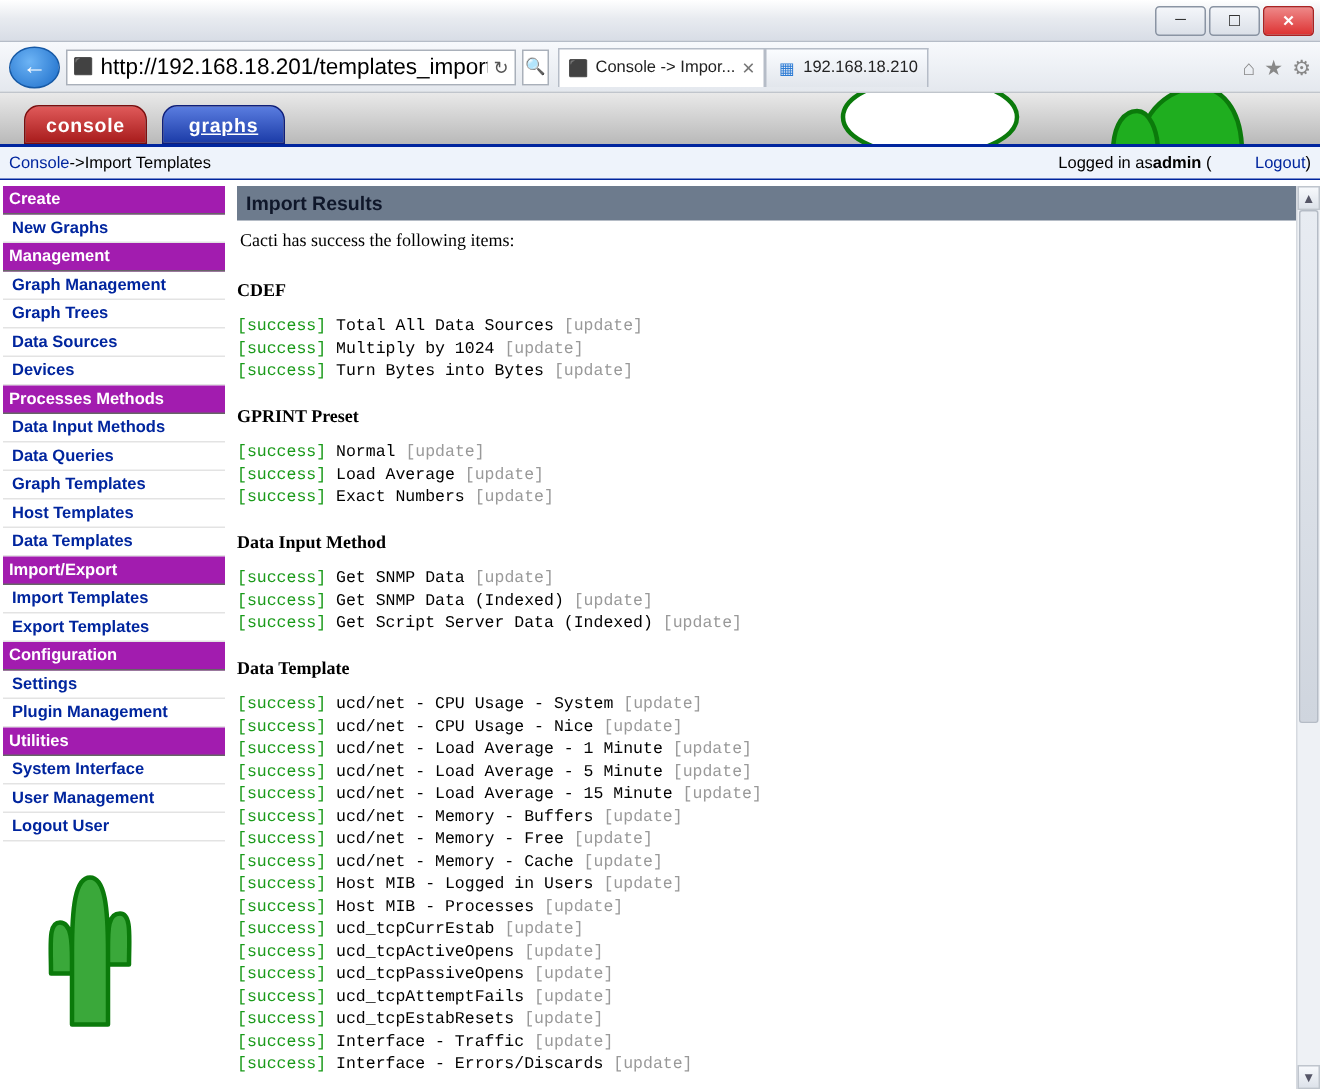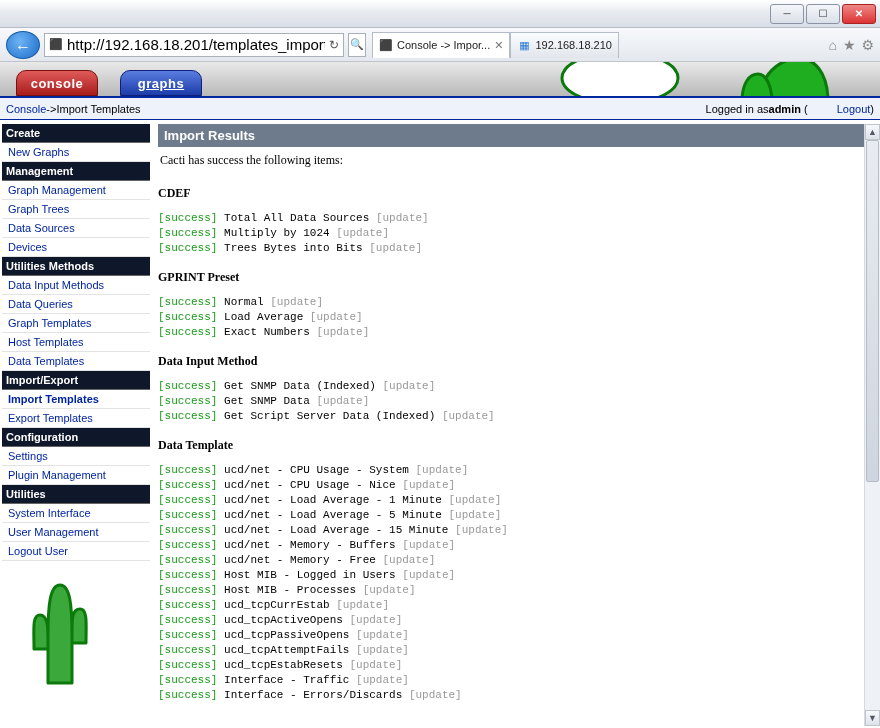--- a/index.html
+++ b/index.html
@@ -28,38 +28,38 @@
 .chromeicons { display:flex; gap:6px; margin-left:6px; color:#888; }
 .chromeicons span { font-size:14px; }
 
 
 .page { width:880px; height:666px; position:relative; background:#fff; }
 
 
 .cacti-hdr { position:relative; height:36px; background:linear-gradient(#e9e9e9,#b9b9b9); border-bottom:2px solid #00259e; overflow:hidden; }
 .tabbtn { position:absolute; bottom:0; height:26px; width:82px; border-radius:10px 10px 0 0; display:flex; align-items:center; justify-content:center; font: bold 13px Arial; color:#fff; letter-spacing:0.5px; }
 .tab-console { left:16px; background:linear-gradient(#e05a5a,#a81c1c); border:1px solid #7a0f0f; }
-.tab-graphs { left:120px; background:linear-gradient(#5a7de0,#1c3ca8); border:1px solid #0f1f7a;text-decoration:underline; }
+.tab-graphs { left:108px; background:linear-gradient(#5a7de0,#1c3ca8); border:1px solid #0f1f7a;text-decoration:underline; }
 .hdr-art { position:absolute; right:40px; top:-6px; }
 
 .breadcrumb { height:22px; background:#eef3fb; border-bottom:1px solid #00259e; display:flex; align-items:center; padding:0 6px; font-size:11px; }
 .breadcrumb a { color:#00259e; text-decoration:none; }
 .breadcrumb .spacer { flex:1; }
 .logout { color:#00259e;margin-left:29px; }
 
 
 .layout { display:flex; }
 .sidebar { width:152px; padding:4px 2px; }
-.side-sec { background:#0f172a; color:#fff; font:bold 11px Arial; padding:3px 4px; border-bottom:1px solid #666; }
-.side-item { display:block; padding:3px 6px; color:#00259e; text-decoration:none; font-size:11px; border-bottom:1px solid #e3e3e3; }
+.side-sec { background:#a21caf; color:#fff; font:bold 11px Arial; padding:3px 4px; border-bottom:1px solid #666; }
+.side-item { display:block; padding:3px 6px; color:#00259e; text-decoration:none; font-size:11px; border-bottom:1px solid #e3e3e3;font-weight:bold; }
 .side-item.current { font-weight:bold; }
 .cactus-logo { margin:14px 0 0 18px; }
 
 .main { flex:1; padding:4px 10px 40px 6px; }
-.main-head { background:#6d7b8d; color:#ffffff; font:bold 13px Arial; padding:4px 6px; }
+.main-head { background:#6d7b8d; color:#0f172a; font:bold 13px Arial; padding:4px 6px; }
 .intro { font:12px Verdana; padding:6px 2px 12px; }
 .grp-title { font:bold 12px Verdana; margin:6px 0 10px; }
 .result-line { font:11px "Courier New", monospace; white-space:pre; line-height:15px; }
 .result-line .st { color:#1a9a1a; }
 .result-line .nm { color:#000; }
 .result-line .up { color:#999; }
 .grp-block { margin-bottom:14px; }
 
 
 .scrollbar-imit { position:absolute; right:0; top:62px; bottom:2px; width:16px; background:#eef1f5; border-left:1px solid #d6dae0; }
@@ -133,21 +133,21 @@
 
   <div class="layout">
     <div class="sidebar" id="sidebar">
         <div class="side-sec">Create</div>
         <a href="#" class="side-item">New Graphs</a>
         <div class="side-sec">Management</div>
         <a href="#" class="side-item">Graph Management</a>
         <a href="#" class="side-item">Graph Trees</a>
         <a href="#" class="side-item">Data Sources</a>
         <a href="#" class="side-item">Devices</a>
-        <div class="side-sec">Utilities Methods</div>
+        <div class="side-sec">Processes Methods</div>
         <a href="#" class="side-item">Data Input Methods</a>
         <a href="#" class="side-item">Data Queries</a>
         <a href="#" class="side-item">Graph Templates</a>
         <a href="#" class="side-item">Host Templates</a>
         <a href="#" class="side-item">Data Templates</a>
         <div class="side-sec">Import/Export</div>
         <a href="#" class="side-item current">Import Templates</a>
         <a href="#" class="side-item">Export Templates</a>
         <div class="side-sec">Configuration</div>
         <a href="#" class="side-item">Settings</a>
@@ -161,43 +161,44 @@
         </svg>
       </div>
     <div class="main">
       <div class="main-head">Import Results</div>
       <div class="intro">Cacti has success the following items:</div>
       <div id="results">
           <div class="grp-block">
             <div class="grp-title">CDEF</div>
             <div class="result-line"><span class="st">[success]</span> <span class="nm">Total All Data Sources</span> <span class="up">[update]</span></div>
             <div class="result-line"><span class="st">[success]</span> <span class="nm">Multiply by 1024</span> <span class="up">[update]</span></div>
-            <div class="result-line"><span class="st">[success]</span> <span class="nm">Trees Bytes into Bits</span> <span class="up">[update]</span></div>
+            <div class="result-line"><span class="st">[success]</span> <span class="nm">Turn Bytes into Bytes</span> <span class="up">[update]</span></div>
           </div>
           <div class="grp-block">
             <div class="grp-title">GPRINT Preset</div>
             <div class="result-line"><span class="st">[success]</span> <span class="nm">Normal</span> <span class="up">[update]</span></div>
             <div class="result-line"><span class="st">[success]</span> <span class="nm">Load Average</span> <span class="up">[update]</span></div>
             <div class="result-line"><span class="st">[success]</span> <span class="nm">Exact Numbers</span> <span class="up">[update]</span></div>
           </div>
           <div class="grp-block">
             <div class="grp-title">Data Input Method</div>
+            <div class="result-line"><span class="st">[success]</span> <span class="nm">Get SNMP Data</span> <span class="up">[update]</span></div>
             <div class="result-line"><span class="st">[success]</span> <span class="nm">Get SNMP Data (Indexed)</span> <span class="up">[update]</span></div>
-            <div class="result-line"><span class="st">[success]</span> <span class="nm">Get SNMP Data</span> <span class="up">[update]</span></div>
             <div class="result-line"><span class="st">[success]</span> <span class="nm">Get Script Server Data (Indexed)</span> <span class="up">[update]</span></div>
           </div>
           <div class="grp-block">
             <div class="grp-title">Data Template</div>
             <div class="result-line"><span class="st">[success]</span> <span class="nm">ucd/net - CPU Usage - System</span> <span class="up">[update]</span></div>
             <div class="result-line"><span class="st">[success]</span> <span class="nm">ucd/net - CPU Usage - Nice</span> <span class="up">[update]</span></div>
             <div class="result-line"><span class="st">[success]</span> <span class="nm">ucd/net - Load Average - 1 Minute</span> <span class="up">[update]</span></div>
             <div class="result-line"><span class="st">[success]</span> <span class="nm">ucd/net - Load Average - 5 Minute</span> <span class="up">[update]</span></div>
             <div class="result-line"><span class="st">[success]</span> <span class="nm">ucd/net - Load Average - 15 Minute</span> <span class="up">[update]</span></div>
             <div class="result-line"><span class="st">[success]</span> <span class="nm">ucd/net - Memory - Buffers</span> <span class="up">[update]</span></div>
             <div class="result-line"><span class="st">[success]</span> <span class="nm">ucd/net - Memory - Free</span> <span class="up">[update]</span></div>
+            <div class="result-line"><span class="st">[success]</span> <span class="nm">ucd/net - Memory - Cache</span> <span class="up">[update]</span></div>
             <div class="result-line"><span class="st">[success]</span> <span class="nm">Host MIB - Logged in Users</span> <span class="up">[update]</span></div>
             <div class="result-line"><span class="st">[success]</span> <span class="nm">Host MIB - Processes</span> <span class="up">[update]</span></div>
             <div class="result-line"><span class="st">[success]</span> <span class="nm">ucd_tcpCurrEstab</span> <span class="up">[update]</span></div>
             <div class="result-line"><span class="st">[success]</span> <span class="nm">ucd_tcpActiveOpens</span> <span class="up">[update]</span></div>
             <div class="result-line"><span class="st">[success]</span> <span class="nm">ucd_tcpPassiveOpens</span> <span class="up">[update]</span></div>
             <div class="result-line"><span class="st">[success]</span> <span class="nm">ucd_tcpAttemptFails</span> <span class="up">[update]</span></div>
             <div class="result-line"><span class="st">[success]</span> <span class="nm">ucd_tcpEstabResets</span> <span class="up">[update]</span></div>
             <div class="result-line"><span class="st">[success]</span> <span class="nm">Interface - Traffic</span> <span class="up">[update]</span></div>
             <div class="result-line"><span class="st">[success]</span> <span class="nm">Interface - Errors/Discards</span> <span class="up">[update]</span></div>
           </div>

